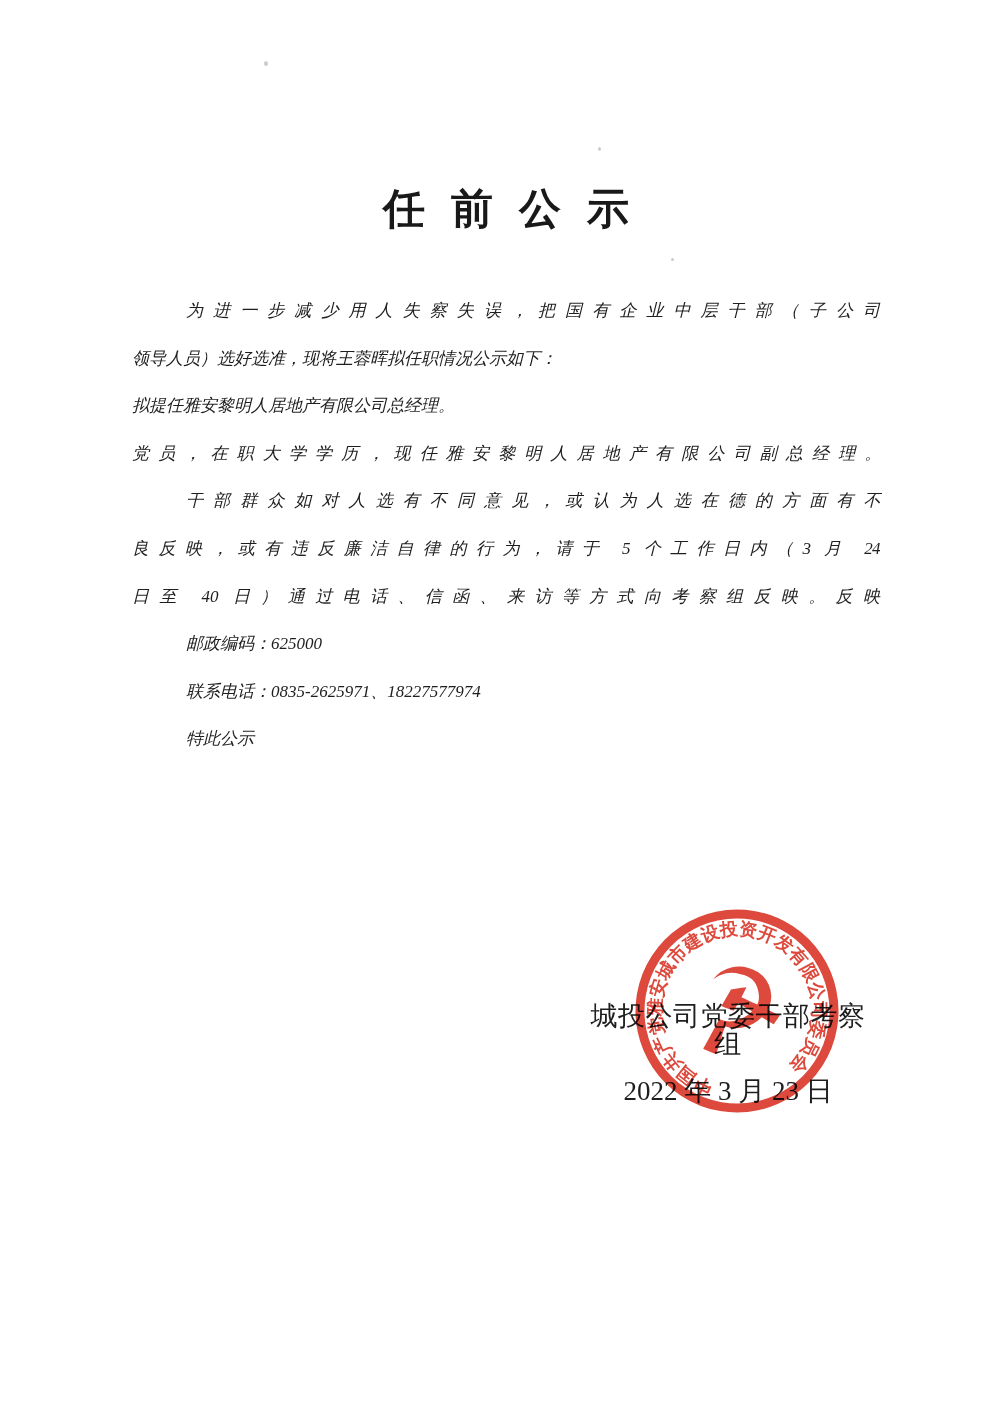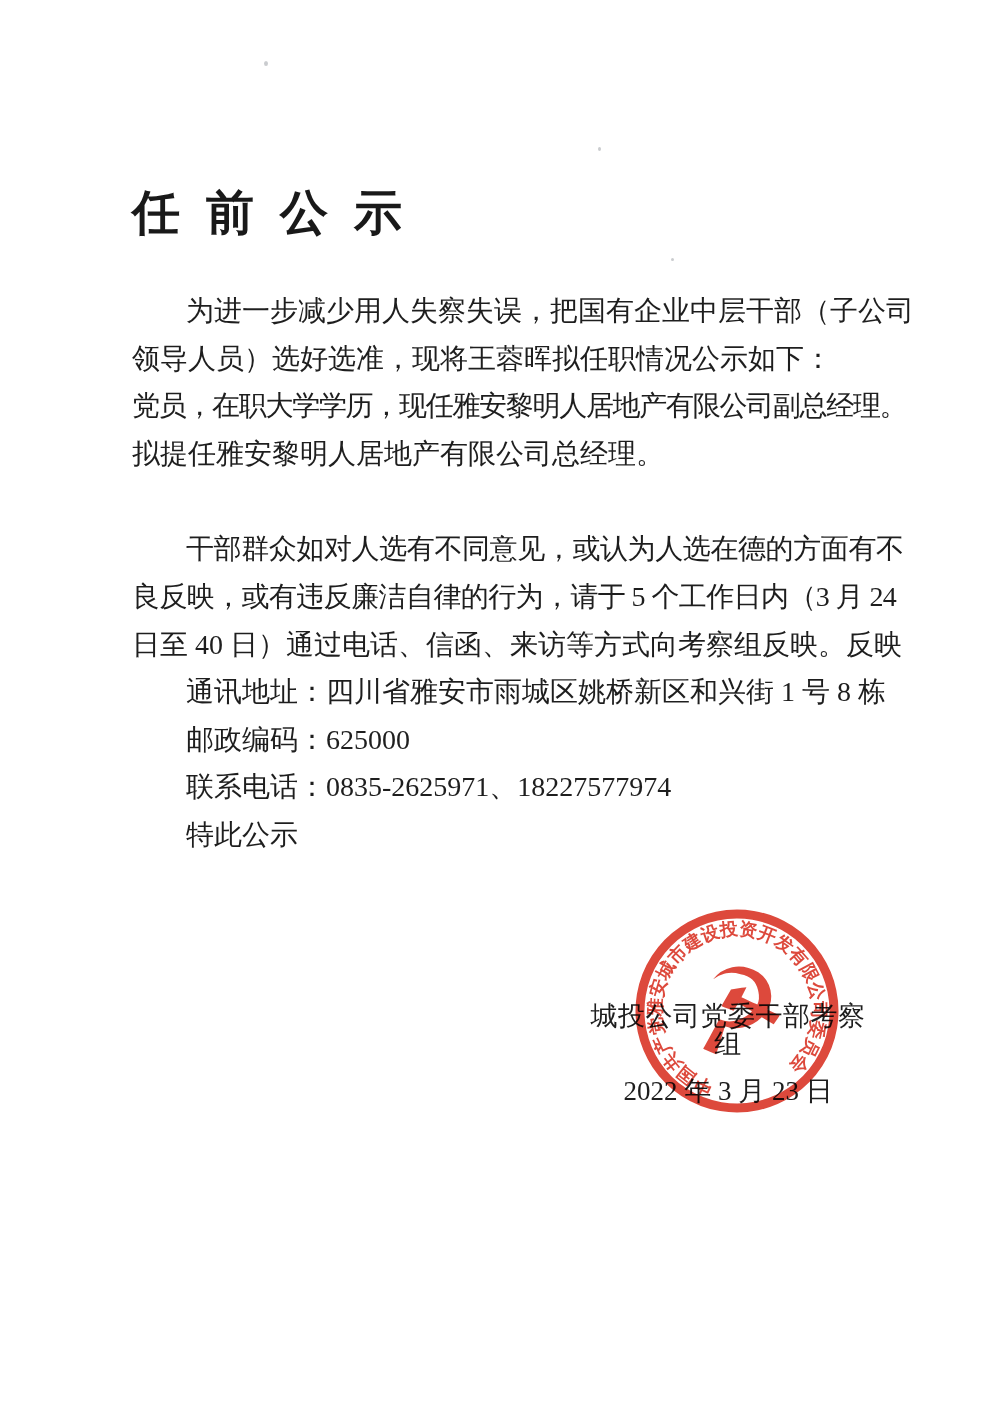--- a/index.html
+++ b/index.html
@@ -4,30 +4,30 @@
 <style>
   * { margin:0; padding:0; box-sizing:border-box; }
   html,body { background:#ffffff; }
   .page {
     position:relative; width:1000px; height:1414px; background:#ffffff;
     font-family:"Liberation Serif","DejaVu Serif",serif; color:#1e1e1e;
     overflow:hidden;
   }
   .title {
     position:absolute; top:181px; left:132px; width:748px;
-    text-align:left; font-size:48px; font-weight:bold; color:#191919;
+    text-align:center; font-size:42px; font-weight:bold; color:#191919;
   }
   .title span { letter-spacing:26px; margin-right:-26px; }
-  .bodytext { position:absolute; left:132px; top:287px; width:748px; font-size:28px; }
+  .bodytext { position:absolute; left:132px; top:287px; width:748px; font-size:17px;font-style:italic; }
   .ln { height:47.6px; line-height:47.6px; white-space:nowrap; }
   .ind { padding-left:54px; }
   .j { text-align:justify; text-align-last:justify; }
   .sq1 { letter-spacing:-1.3px; }
   .sq2 { letter-spacing:-0.6px; }
-  .sq3 { letter-spacing:-0.4px;margin-top:48px; }
+  .sq3 { letter-spacing:-0.4px; }
   .signature {
     position:absolute; right:122px; top:1002px; width:300px;
     text-align:center; font-size:27px; color:#1e1e1e;
   }
   .signature .org { line-height:28px; letter-spacing:0.5px; }
   .signature .date { line-height:30px; margin-top:18px; }
   .seal {
     position:absolute; left:622px; top:896px; width:230px; height:230px;
     transform:rotate(-12deg); mix-blend-mode:multiply; opacity:0.92;
     pointer-events:none;
@@ -50,26 +50,25 @@
 </head>
 <body>
 
 <div class="page">
 
   <h1 class="title"><span>任前公示</span></h1>
 
   <div class="bodytext">
     <div class="ln ind j">为进一步减少用人失察失误，把国有企业中层干部（子公司</div>
     <div class="ln">领导人员）选好选准，现将王蓉晖拟任职情况公示如下：</div>
+    <div class="ln">拟提任雅安黎明人居地产有限公司总经理。</div>
     <div class="ln j sq1">党员，在职大学学历，现任雅安黎明人居地产有限公司副总经理。</div>
-    <div class="ln">拟提任雅安黎明人居地产有限公司总经理。</div>
     <div class="ln ind j sq3">干部群众如对人选有不同意见，或认为人选在德的方面有不</div>
     <div class="ln j sq2">良反映，或有违反廉洁自律的行为，请于 5 个工作日内（3 月 24</div>
     <div class="ln j">日至 40 日）通过电话、信函、来访等方式向考察组反映。反映</div>
-    <div class="ln ind">通讯地址：四川省雅安市雨城区姚桥新区和兴街 1 号 8 栋</div>
     <div class="ln ind">邮政编码：625000</div>
     <div class="ln ind">联系电话：0835-2625971、18227577974</div>
     <div class="ln ind">特此公示</div>
   </div>
 
   <div class="signature">
     <div class="org">城投公司党委干部考察组</div>
     <div class="date">2022 年 3 月 23 日</div>
   </div>
 

